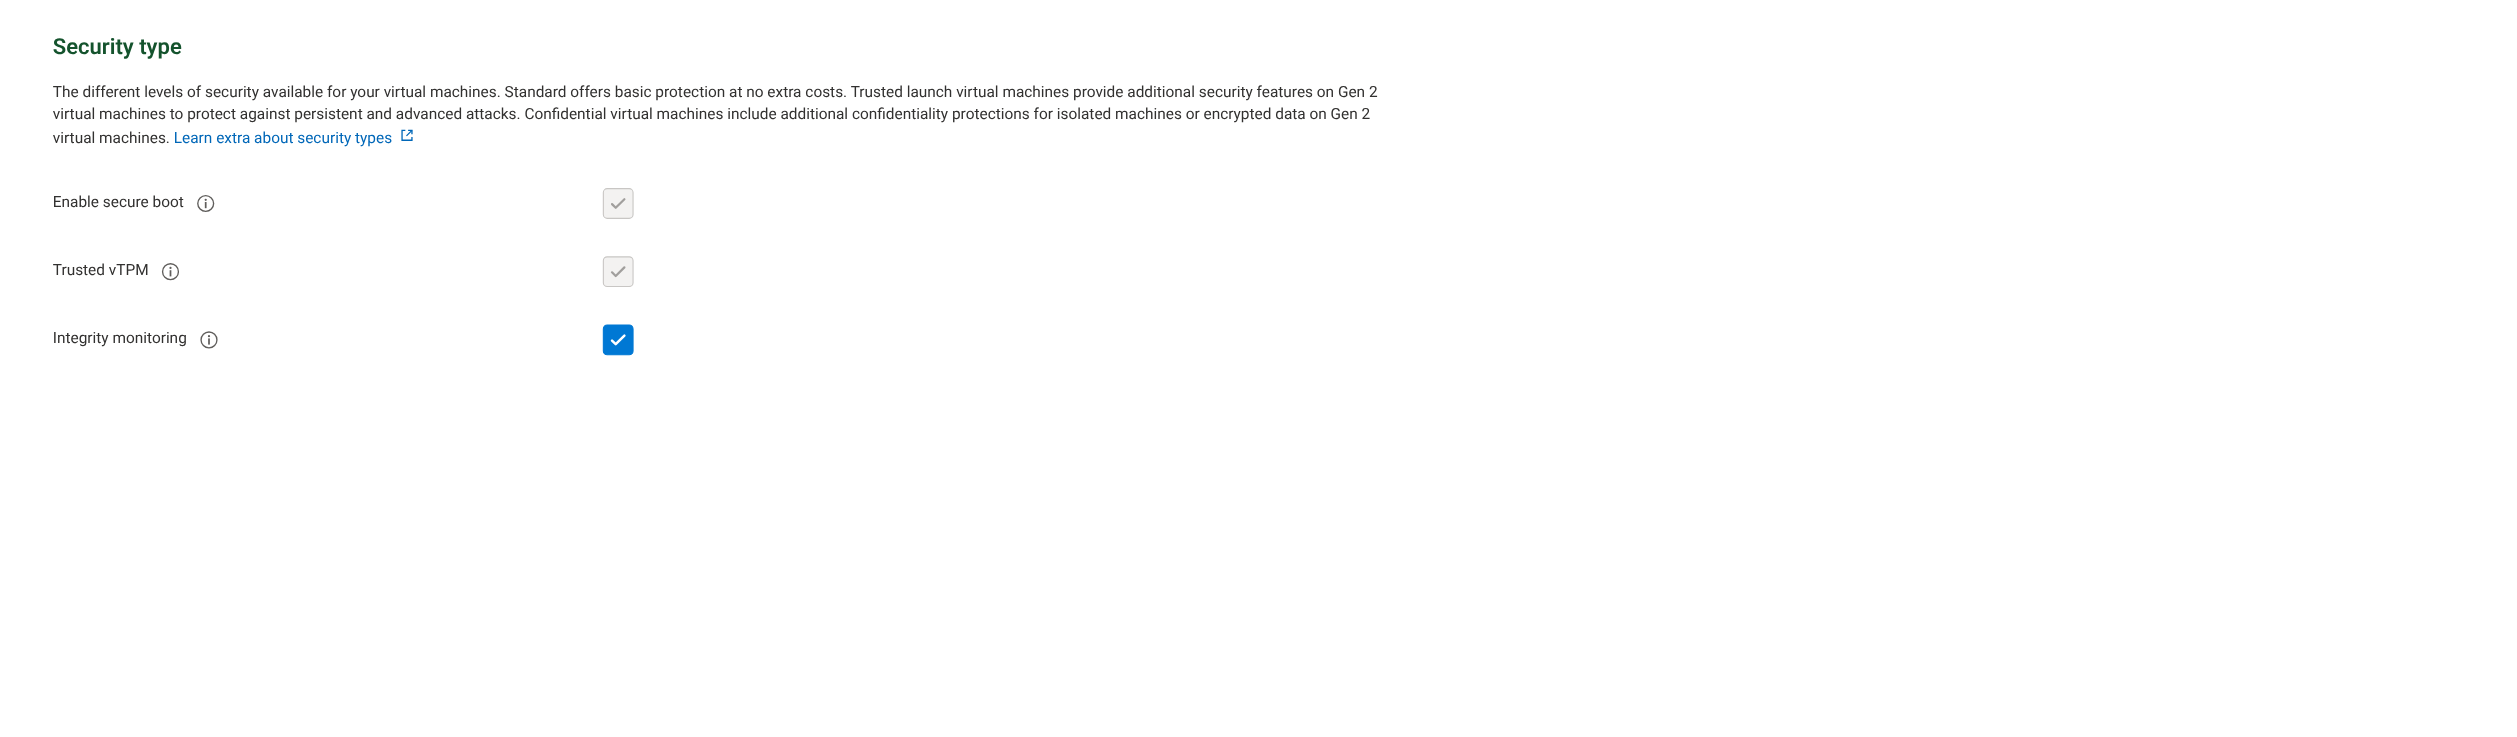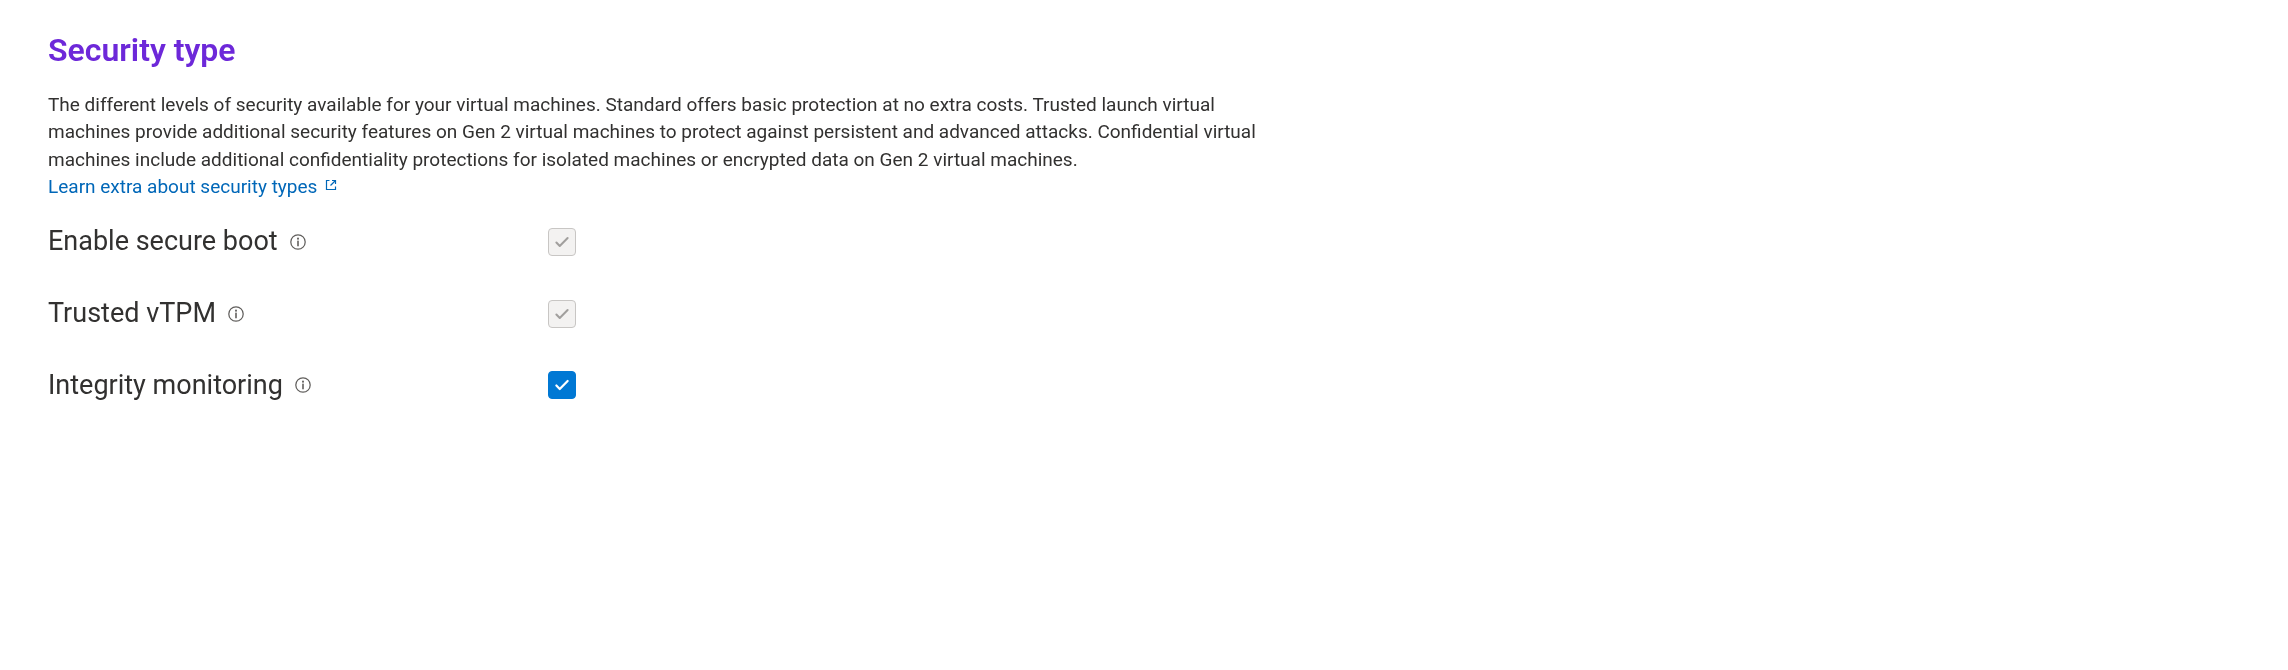--- a/index.html
+++ b/index.html
@@ -5,54 +5,54 @@
     * { box-sizing: border-box; margin: 0; padding: 0; }
     body {
       font-family: "Segoe UI", -apple-system, BlinkMacSystemFont, Roboto, Helvetica, Arial, sans-serif;
       background: #ffffff;
       color: #323130;
       padding: 28px 48px;
       font-size: 20px;
       line-height: 1.4;
     }
     .section-title {
-      font-size: 32px;
+      font-size: 20px;
       font-weight: 600;
-      color: #6d28d9;
+      color: #14532d;
       margin-bottom: 18px;
     }
     .section-desc {
       max-width: 1230px;
       color: #323130;
       font-weight: 400;
-      font-size: 19px;
+      font-size: 14px;
       line-height: 1.45;
-      margin-bottom: 22px;
+      margin-bottom: 34px;
     }
     .link {
       color: #0067b8;
       text-decoration: none;
       cursor: pointer;
       display: inline-flex;
       align-items: center;
       gap: 6px;
     }
     .ext-icon svg { width: 16px; height: 16px; }
     .row {
       display: flex;
       align-items: center;
       margin-bottom: 34px;
     }
     .label-col {
       width: 500px;
       display: flex;
-      align-items: center;
+      align-items: flex-end;
       gap: 10px;
       color: #323130;
-      font-size: 27px;
+      font-size: 14px;
       font-weight: 400;
     }
     .info-icon {
       display: inline-flex;
       align-items: center;
       justify-content: center;
       width: 20px;
       height: 20px;
       cursor: pointer;
     }

